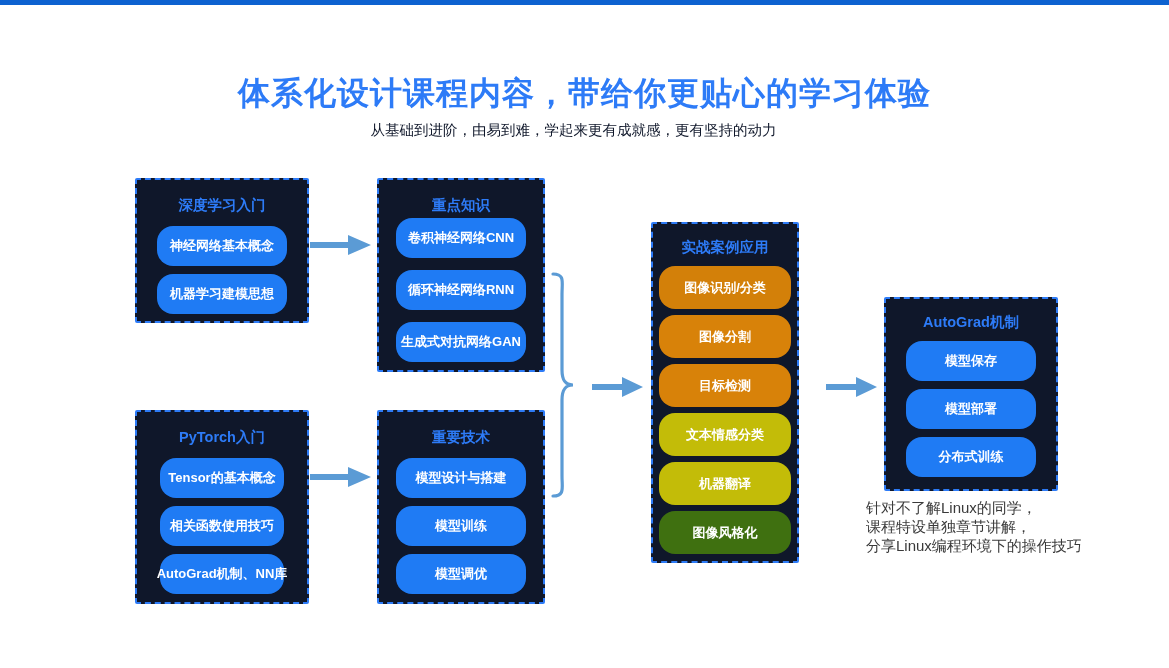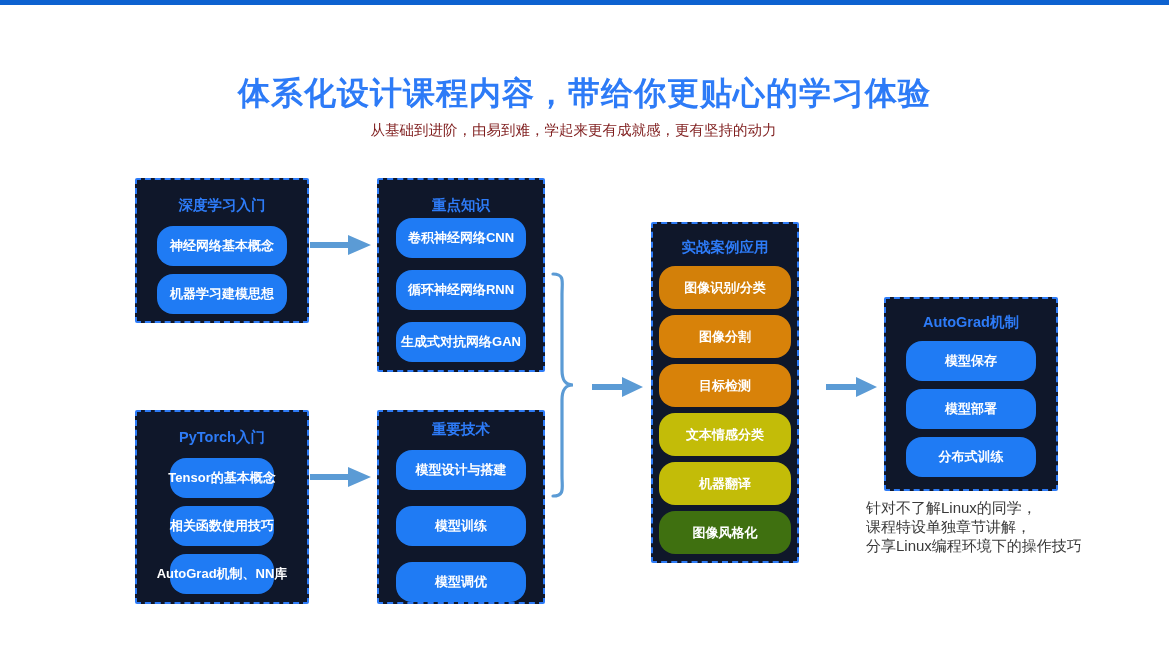--- a/index.html
+++ b/index.html
@@ -33,21 +33,21 @@
     color: #2d7bf7;
     letter-spacing: 1px;
     white-space: nowrap;
   }
   .page-subtitle {
     position: absolute;
     top: 121px; left: 0;
     width: 1141px;
     text-align: center;
     font-size: 14.5px;
-    color: #7f1d1d;
+    color: #0f172a;
     white-space: nowrap;
     padding-left: 6px;
   }
 
   
   .group {
     position: absolute;
     border: 2px dashed #2d7bf7;
     background: #0f172a;
     border-radius: 2px;
@@ -80,25 +80,25 @@
   #g-dl .chip { width: 130px; height: 40px; }
 
   #g-key     { left: 377px; top: 178px; width: 168px; height: 194px; }
   #g-key .group-title { margin-top: 16px; }
   #g-key .chips { margin-top: 3px; gap: 12px; }
   #g-key .chip { width: 130px; height: 40px; }
 
   #g-pt      { left: 135px; top: 410px; width: 174px; height: 194px; }
   #g-pt .group-title { margin-top: 16px; }
   #g-pt .chips { margin-top: 11px; gap: 8px; }
-  #g-pt .chip { width: 104px; height: 40px; }
+  #g-pt .chip { width: 124px; height: 40px; }
 
   #g-tech    { left: 377px; top: 410px; width: 168px; height: 194px; }
-  #g-tech .group-title { margin-top: 8px; }
-  #g-tech .chips { margin-top: 11px; gap: 16px; }
+  #g-tech .group-title { margin-top: 16px; }
+  #g-tech .chips { margin-top: 11px; gap: 8px; }
   #g-tech .chip { width: 130px; height: 40px; }
 
   #g-cases   { left: 651px; top: 222px; width: 148px; height: 341px; }
   #g-cases .group-title { margin-top: 14px; }
   #g-cases .chips { margin-top: 9px; gap: 6px; }
   #g-cases .chip { width: 132px; height: 43px; }
 
   #g-proj    { left: 884px; top: 297px; width: 174px; height: 194px; }
   #g-proj .group-title { margin-top: 14px; }
   #g-proj .chips { margin-top: 9px; gap: 8px; }

